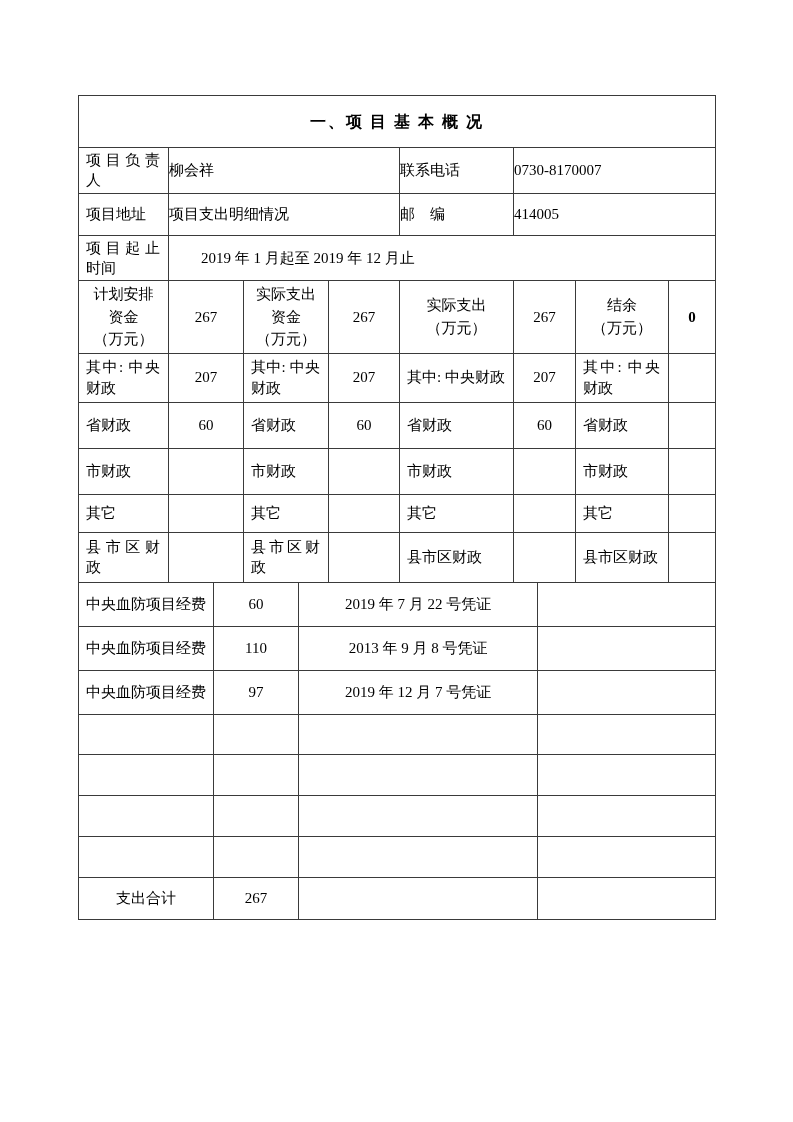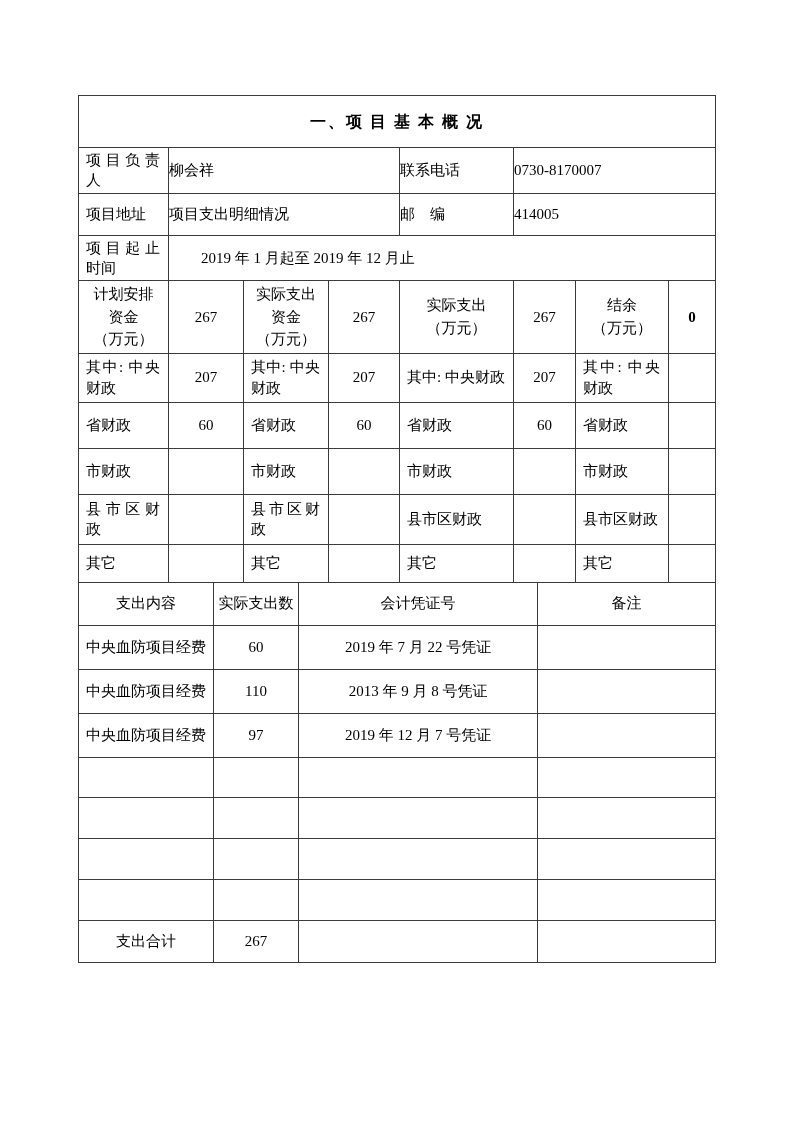--- a/index.html
+++ b/index.html
@@ -115,57 +115,51 @@
       <tr style="height:46px">
         <td class="jl">市财政</td>
         <td class="num"></td>
         <td class="jl">市财政</td>
         <td class="num"></td>
         <td class="jl">市财政</td>
         <td class="num"></td>
         <td class="jl">市财政</td>
         <td class="num"></td>
       </tr>
+      <tr style="height:38px">
+        <td class="jl">其它</td>
+        <td class="num"></td>
+        <td class="jl">其它</td>
+        <td class="num"></td>
+        <td class="jl">其它</td>
+        <td class="num"></td>
+        <td class="jl">其它</td>
+        <td class="num"></td>
+      </tr>
       <tr style="height:50px">
         <td class="jl">县市区财政</td>
         <td class="num"></td>
         <td class="jl">县市区财政</td>
         <td class="num"></td>
         <td class="jl">县市区财政</td>
         <td class="num"></td>
         <td class="jl">县市区财政</td>
-        <td class="num"></td>
-      </tr>
-      <tr style="height:38px">
-        <td class="jl">其它</td>
-        <td class="num"></td>
-        <td class="jl">其它</td>
-        <td class="num"></td>
-        <td class="jl">其它</td>
-        <td class="num"></td>
-        <td class="jl">其它</td>
         <td class="num"></td>
       </tr>
     </tbody>
       </table>
 
     <table class="t2">
       <colgroup>
         <col style="width:135px">
           <col style="width:85px">
         <col style="width:239px">
           <col style="width:178px">
       </colgroup>
       <tbody>
-      <tr style="height:43px">
-        <td class="c">支出内容</td>
-        <td class="c">实际支出数</td>
-        <td class="c">会计凭证号</td>
-        <td class="c">备注</td>
-      </tr>
       <tr style="height:44px">
         <td class="c">中央血防项目经费</td>
         <td class="c">60</td>
         <td class="c">2019 年 7 月 22 号凭证</td>
         <td class="c"></td>
       </tr>
       <tr style="height:44px">
         <td class="c">中央血防项目经费</td>
         <td class="c">110</td>
         <td class="c">2013 年 9 月 8 号凭证</td>

